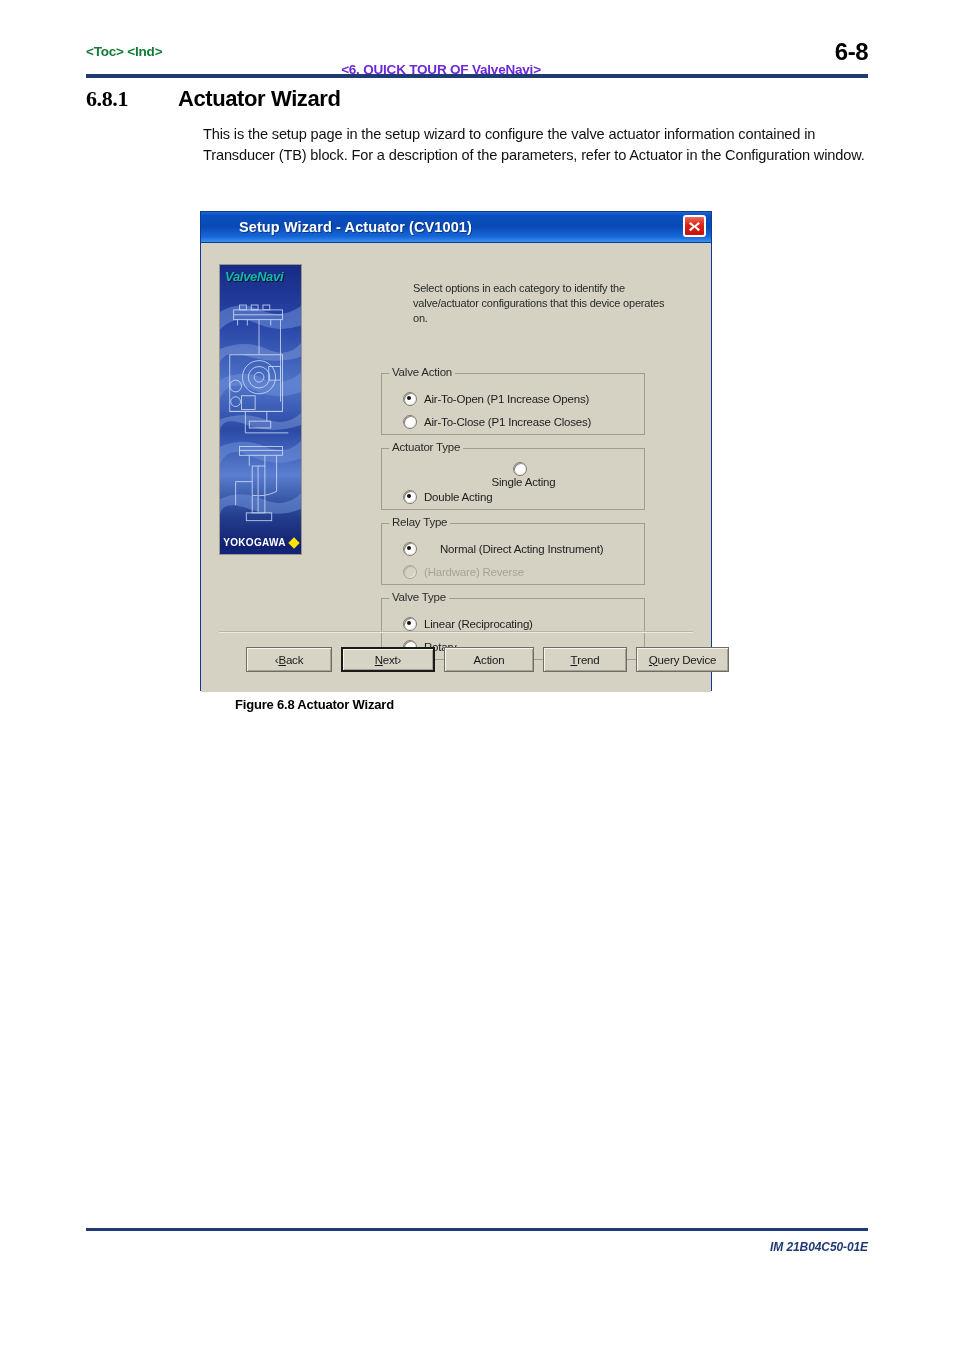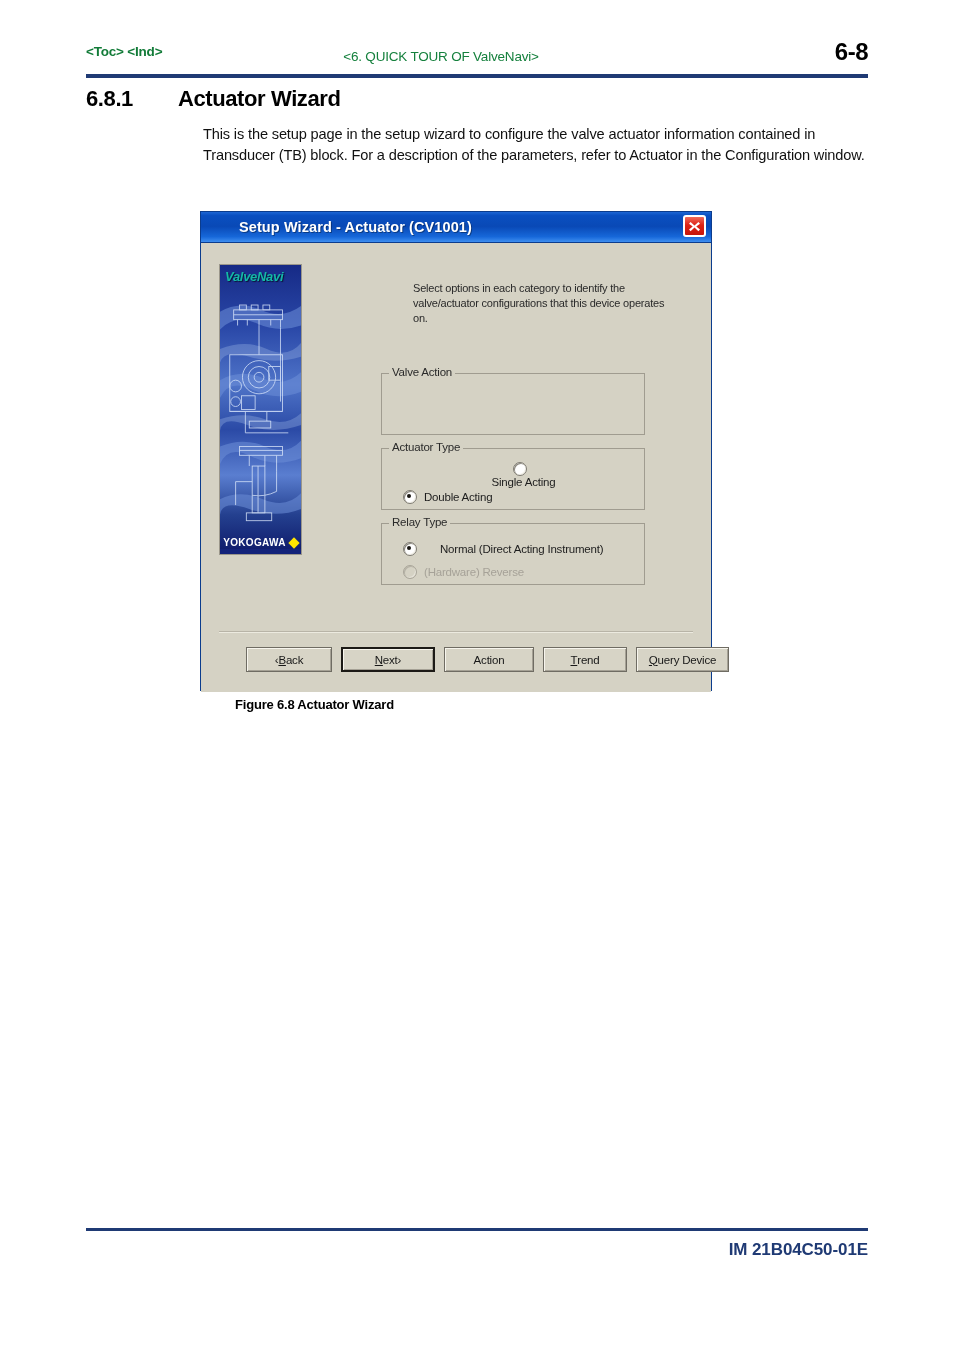--- a/index.html
+++ b/index.html
@@ -29,25 +29,25 @@
     top: 0;
     font-size: 13.5px;
     font-weight: bold;
     color: #127b38;
     letter-spacing: -0.2px;
   }
   .hdr-center {
     position: absolute;
     left: 0;
     right: 0;
-    top: 5px;
+    top: 18px;
     text-align: center;
     font-size: 13.5px;
-    font-weight: normal;
-    color: #15803d;
+    font-weight: bold;
+    color: #6d28d9;
     padding-right: 72px;
     letter-spacing: -0.2px;
   }
   .hdr-right {
     position: absolute;
     right: 0;
     top: -6px;
     font-size: 24px;
     font-weight: bold;
     color: #000000;
@@ -66,21 +66,21 @@
   .section-heading {
     position: absolute;
     left: 86px;
     top: 86px;
     font-size: 22px;
     font-weight: bold;
     color: #000000;
     letter-spacing: -0.4px;
     white-space: nowrap;
   }
-  .section-heading .num { display: inline-block; width: 92px; }
+  .section-heading .num { display: inline-block; width: 92px; font-family: Liberation Serif, serif; }
 
   
   .body-text {
     position: absolute;
     left: 203px;
     top: 124px;
     width: 672px;
     font-size: 14.6px;
     line-height: 20.5px;
     color: #111111;
@@ -311,24 +311,25 @@
     left: 86px;
     top: 1228px;
     width: 782px;
     height: 3px;
     background: #1f3a74;
   }
   .footer-text {
     position: absolute;
     right: 86px;
     top: 1240px;
-    font-size: 17px;
+    font-size: 12px;
     font-weight: bold;
     color: #1f3a74;
     letter-spacing: -0.1px;
+    font-style: italic;
   }
 </style>
 </head>
 <body>
 
 <div class="page-header">
   <div class="hdr-left">&lt;Toc&gt; &lt;Ind&gt;</div>
   <div class="hdr-center">&lt;6.  QUICK TOUR OF ValveNavi&gt;</div>
   <div class="hdr-right">6-8</div>
 </div>
@@ -429,20 +430,28 @@
       <div class="banner-footer">
         <span class="banner-brand">YOKOGAWA</span>
         <span class="banner-diamond"></span>
       </div>
     </div>
 
     <div class="instruction">Select options in each category to identify the valve/actuator configurations that this device operates on.</div>
 
     <div class="group" style="top:130px;height:62px;">
       <div class="legend">Valve Action</div>
+      <div class="radio-row" style="margin-top:13px;">
+        <span class="radio checked"></span>
+        <span class="radio-label">Air-To-Open (P1 Increase Opens)</span>
+      </div>
+      <div class="radio-row">
+        <span class="radio"></span>
+        <span class="radio-label">Air-To-Close (P1 Increase Closes)</span>
+      </div>
     </div>
 
     <div class="group" style="top:205px;height:62px;">
       <div class="legend">Actuator Type</div>
       <div class="radio-row" style="margin-top:13px;flex-direction:column;">
         <span class="radio"></span>
         <span class="radio-label">Single Acting</span>
       </div>
       <div class="radio-row">
         <span class="radio checked"></span>
@@ -455,20 +464,31 @@
       <div class="radio-row" style="margin-top:13px;gap:16px;">
         <span class="radio checked"></span>
         <span class="radio-label">Normal (Direct Acting Instrument)</span>
       </div>
       <div class="radio-row">
         <span class="radio disabled"></span>
         <span class="radio-label disabled">(Hardware) Reverse</span>
       </div>
     </div>
 
+    <div class="group" style="top:355px;height:62px;">
+      <div class="legend">Valve Type</div>
+      <div class="radio-row" style="margin-top:13px;">
+        <span class="radio checked"></span>
+        <span class="radio-label">Linear (Reciprocating)</span>
+      </div>
+      <div class="radio-row">
+        <span class="radio"></span>
+        <span class="radio-label">Rotary</span>
+      </div>
+    </div>
 
     <div class="btn-sep"></div>
 
     <div class="btn-row">
       <div class="btn btn-back">
           <span>‹ </span>
           <span class="acc">B</span>
           <span>ack</span>
         </div>
 

